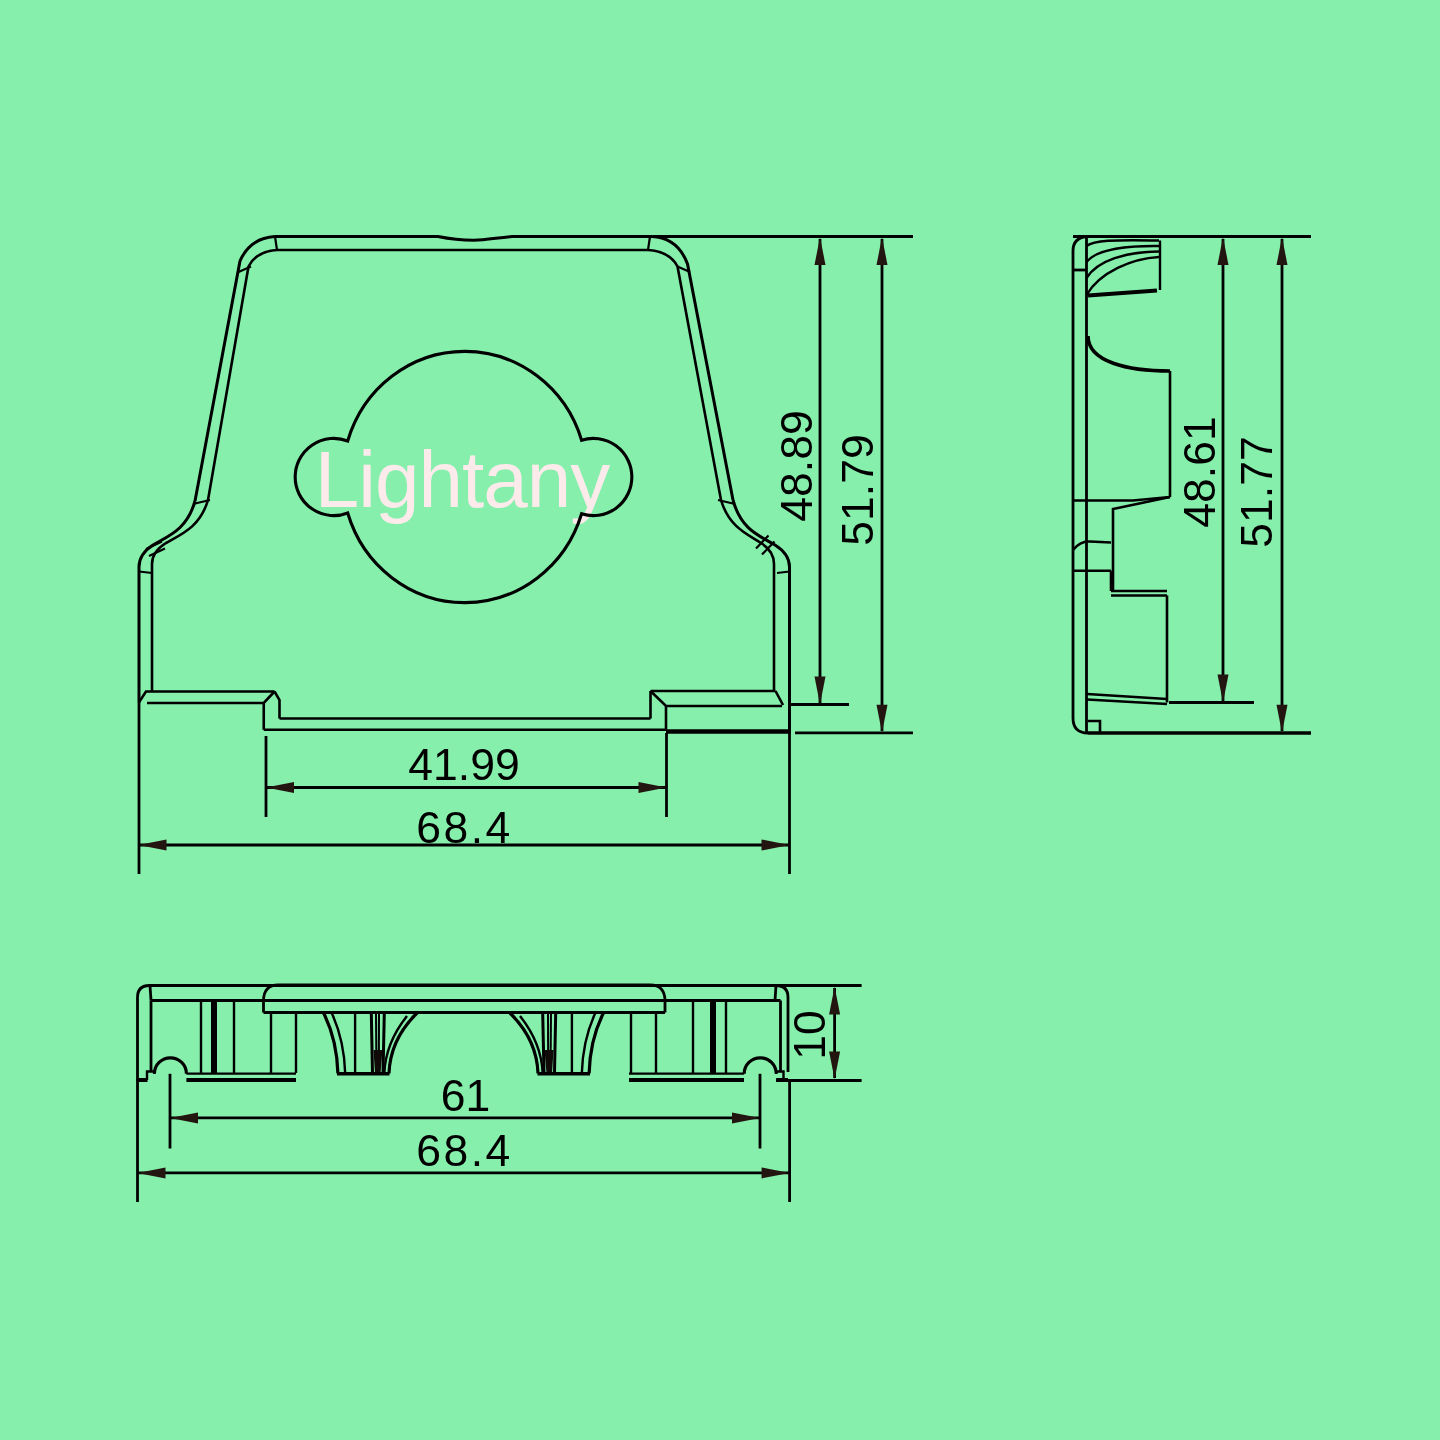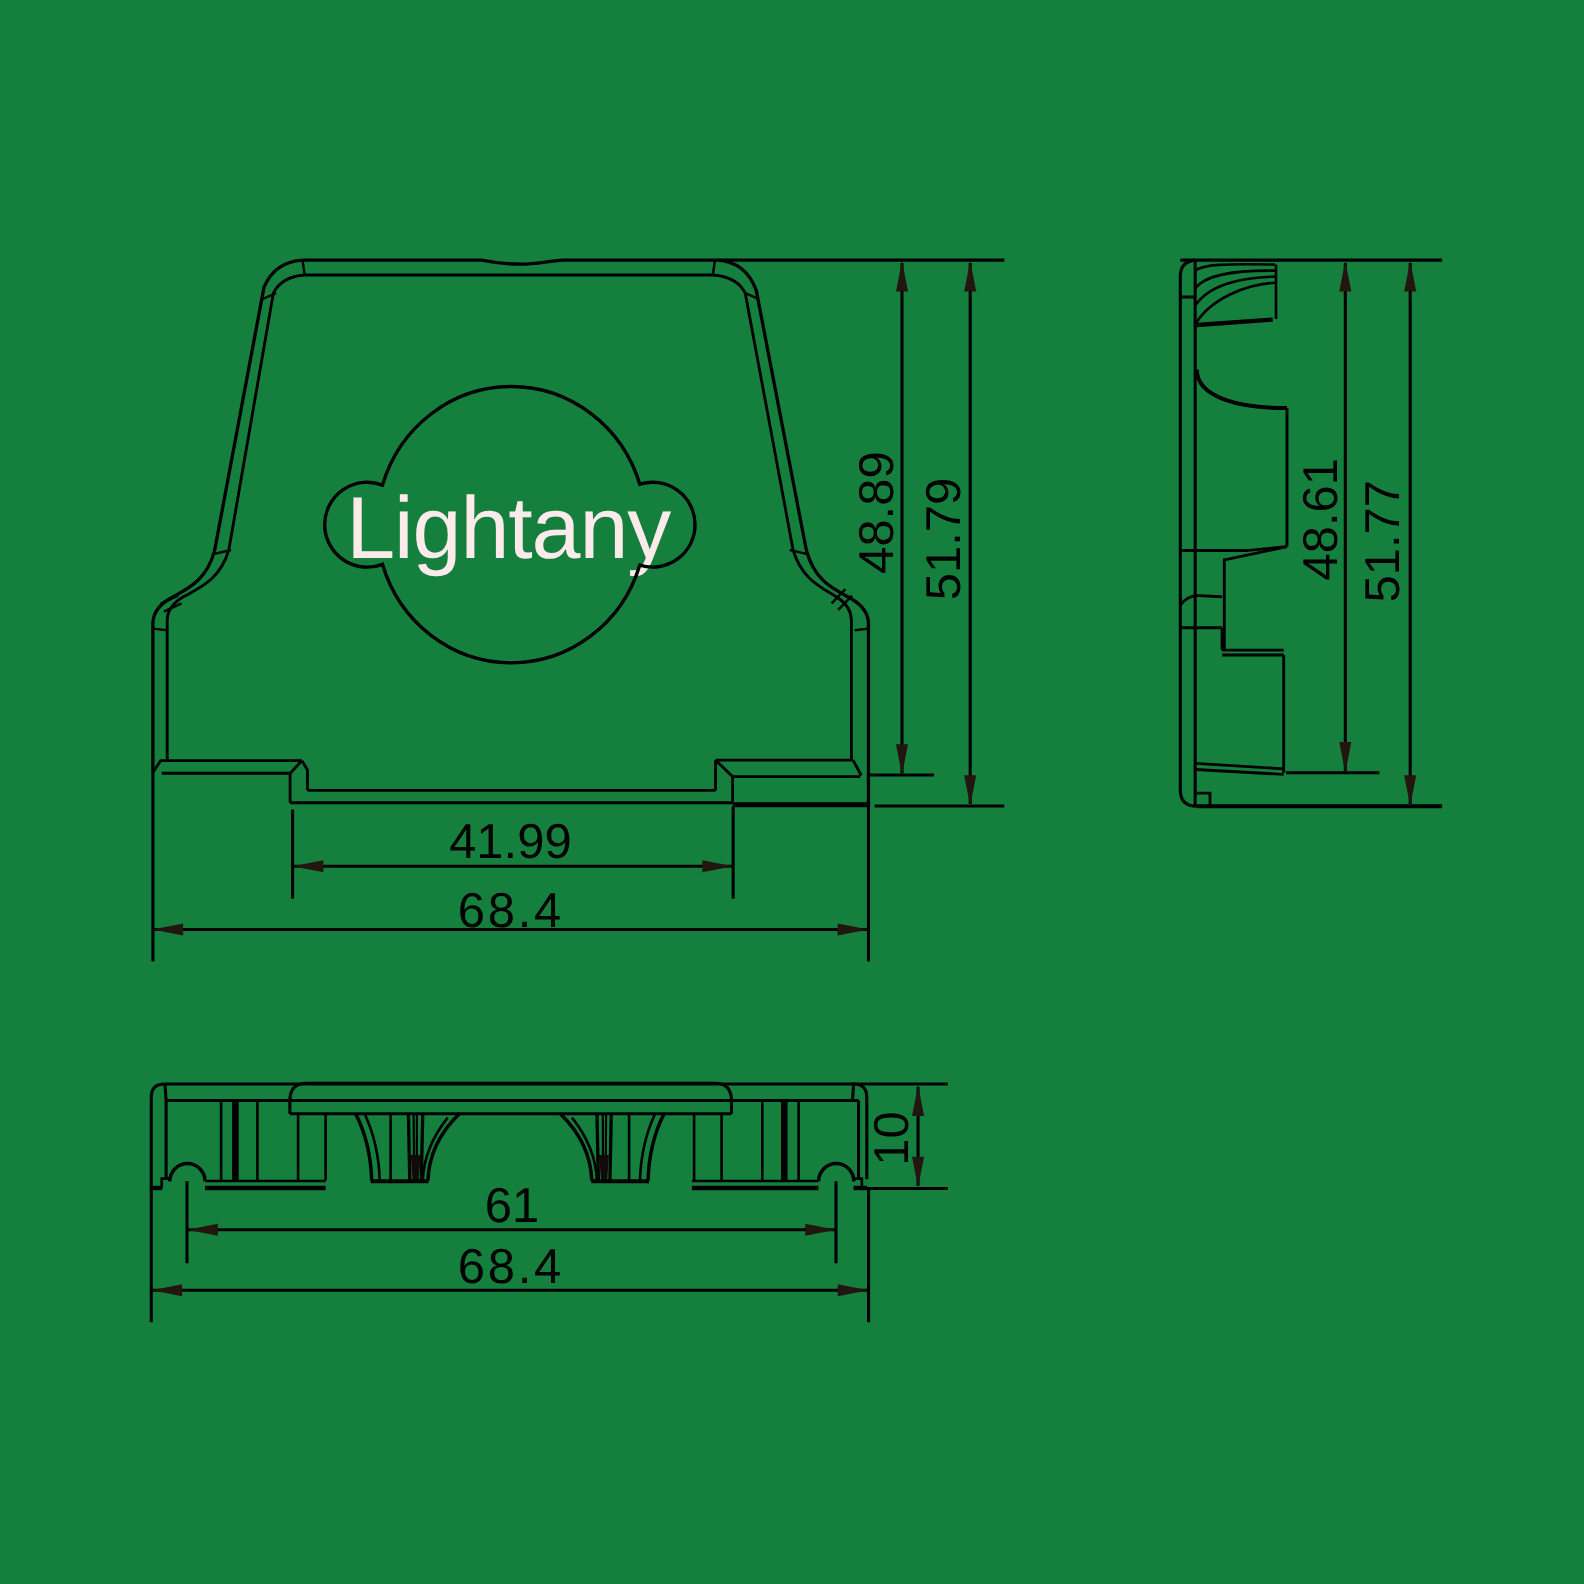--- a/index.html
+++ b/index.html
@@ -1,16 +1,16 @@
 <!DOCTYPE html>
 <html><head>
 <meta charset="utf-8">
 <style>
   html,body{margin:0;padding:0;background:#ffffff;}
-  #page{width:1440px;height:1440px;position:relative;background:#15803d;}
+  #page{width:1440px;height:1440px;position:relative;background:#86efac;}
   svg{position:absolute;left:0;top:0;}
   text{font-family:"Liberation Sans", sans-serif;}
 </style>
 </head>
 <body>
 <div id="page">
 <svg width="1440" height="1440" viewBox="0 0 1440 1440">
 <defs></defs>
 
 <text x="462" y="507" font-size="80" letter-spacing="-1" text-anchor="middle" fill="#fdebeb">Lightany</text>

